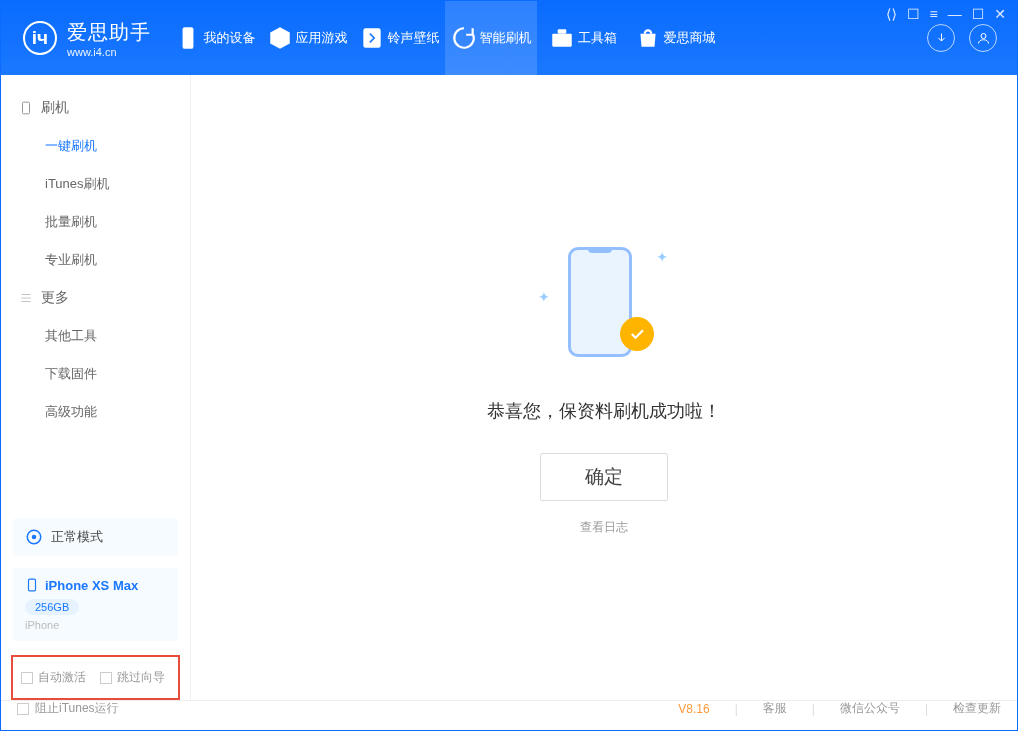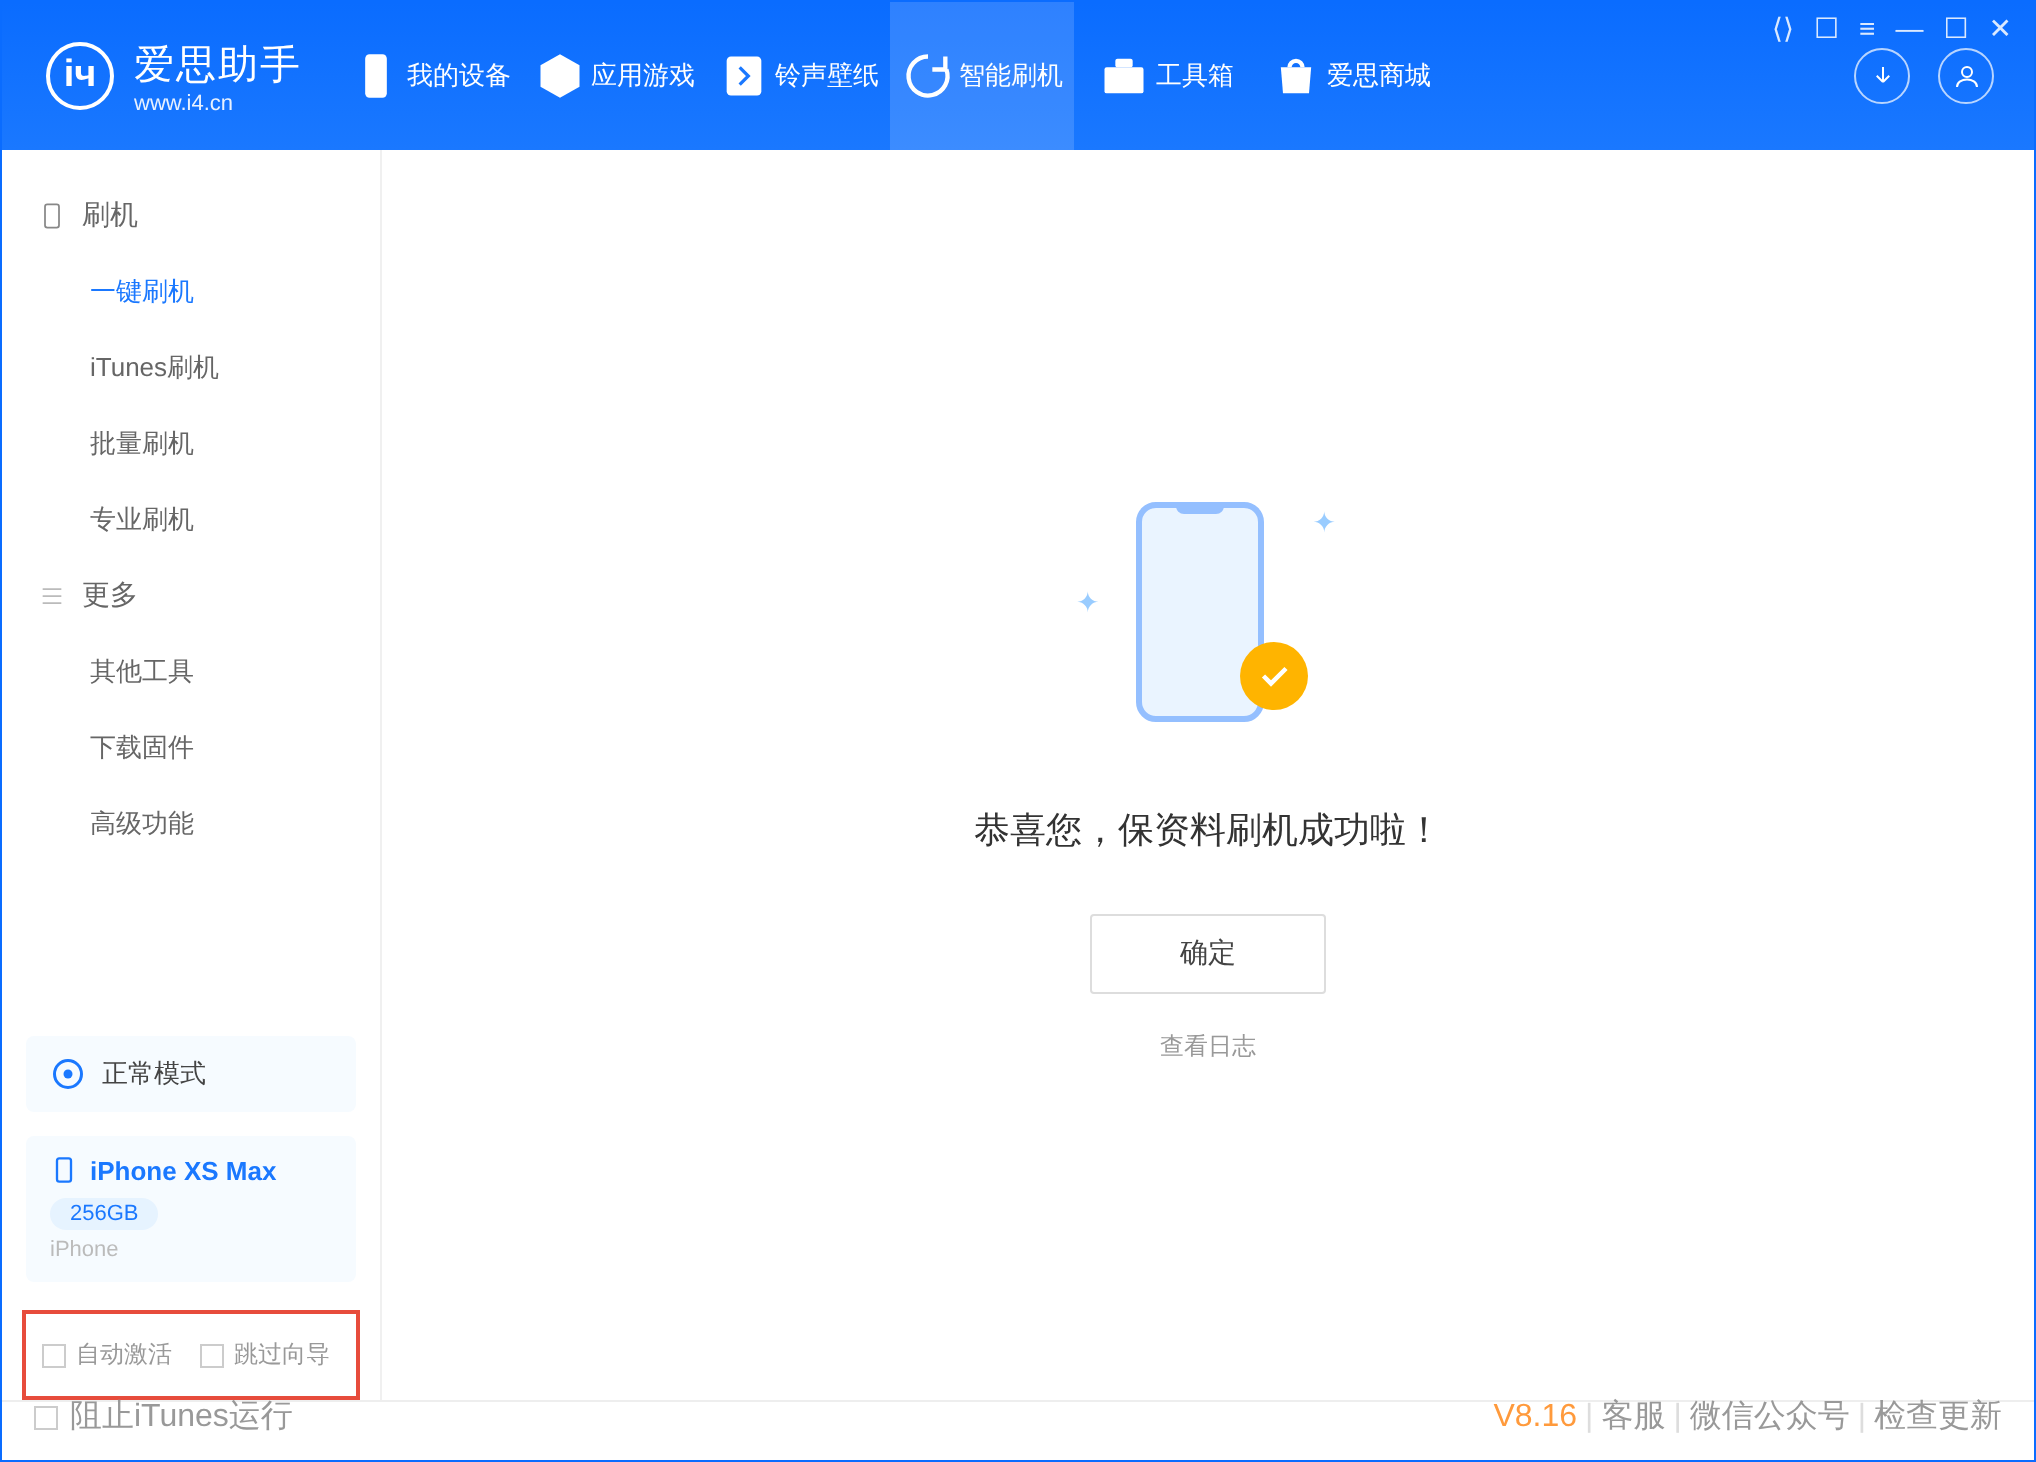--- a/index.html
+++ b/index.html
@@ -43,27 +43,27 @@
 
 
 .main { flex: 1; display: flex; flex-direction: column; align-items: center; justify-content: center; color: #333; }
 .illus { width: 120px; height: 130px; position: relative; margin-bottom: 30px; }
 .phone-shape { position: absolute; left: 24px; top: 8px; width: 64px; height: 110px; border: 3px solid #94bfff; border-radius: 10px; background: #eaf4ff; }
 .phone-notch { position: absolute; left: 44px; top: 8px; width: 24px; height: 6px; background: #94bfff; border-radius: 0 0 4px 4px; }
 .check-badge { position: absolute; right: 10px; bottom: 18px; width: 34px; height: 34px; background: #ffb400; border-radius: 50%; display: flex; align-items: center; justify-content: center; }
 .check-badge svg { width: 18px; height: 18px; stroke: #fff; stroke-width: 3; fill: none; }
 .spark { position: absolute; color: #9cf; font-size: 14px; }
 .msg { font-size: 18px; color: #333; margin-bottom: 30px; }
-.ok-btn { border: 1px solid #ddd; background: #fff; padding: 10px 44px; font-size: 14px; color: #444; cursor: pointer; border-radius: 2px; }
+.ok-btn { border: 1px solid #ddd; background: #fff; padding: 10px 44px; font-size: 19px; color: #444; cursor: pointer; border-radius: 2px; }
 .log-link { margin-top: 18px; font-size: 12px; color: #999; cursor: pointer; }
 
 
-.footer { height: 16px; border-top: 1px solid #eee; display: flex; align-items: center; font-size: 16px; color: #999; padding: 0 16px; }
+.footer { height: 16px; border-top: 1px solid #eee; display: flex; align-items: center; font-size: 12px; color: #999; padding: 0 16px; }
 .footer .left { display: flex; align-items: center; gap: 6px; }
-.footer .right { margin-left: auto; display: flex; align-items: center; gap: 4px; }
+.footer .right { margin-left: auto; display: flex; align-items: center; gap: 25px; }
 .footer .sep { color: #ddd; }
 .footer .lnk { cursor: pointer; }
 .ver { color: #ff9a3c; }
 </style>
 </head>
 <body>
 
 <div class="win-ctrls">
   <span>⟨⟩</span>
   <span>☐</span>

